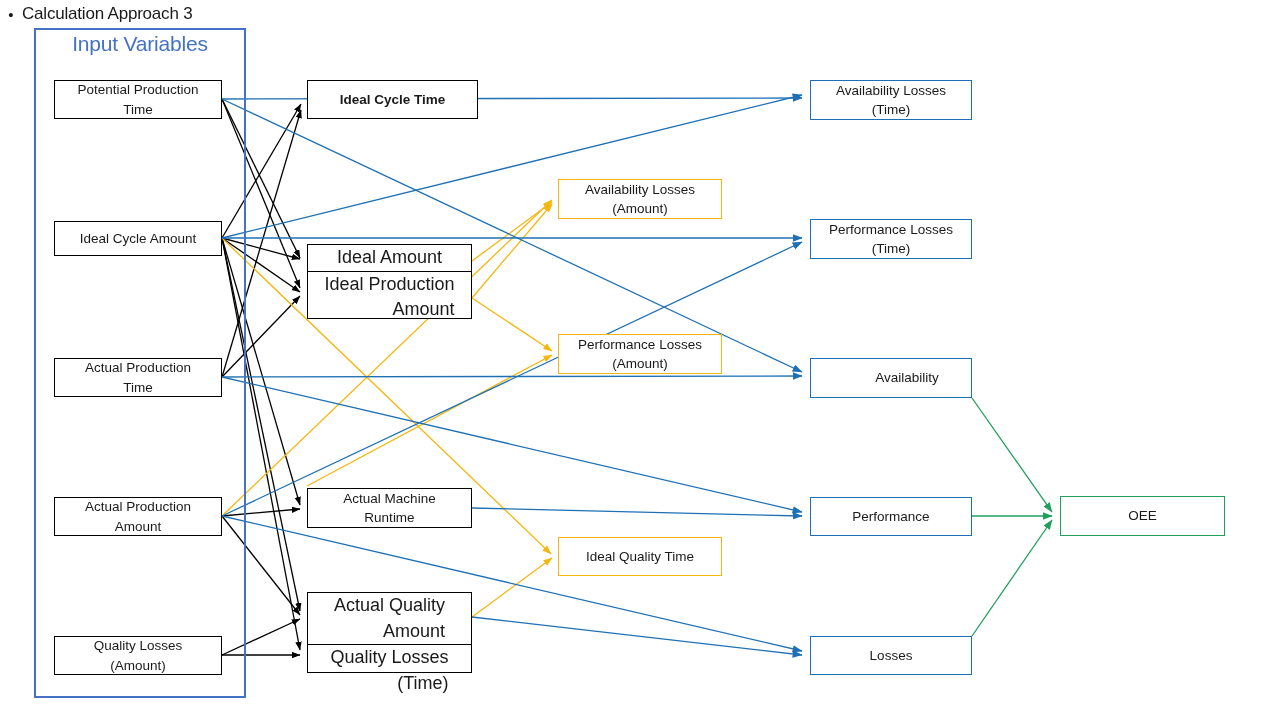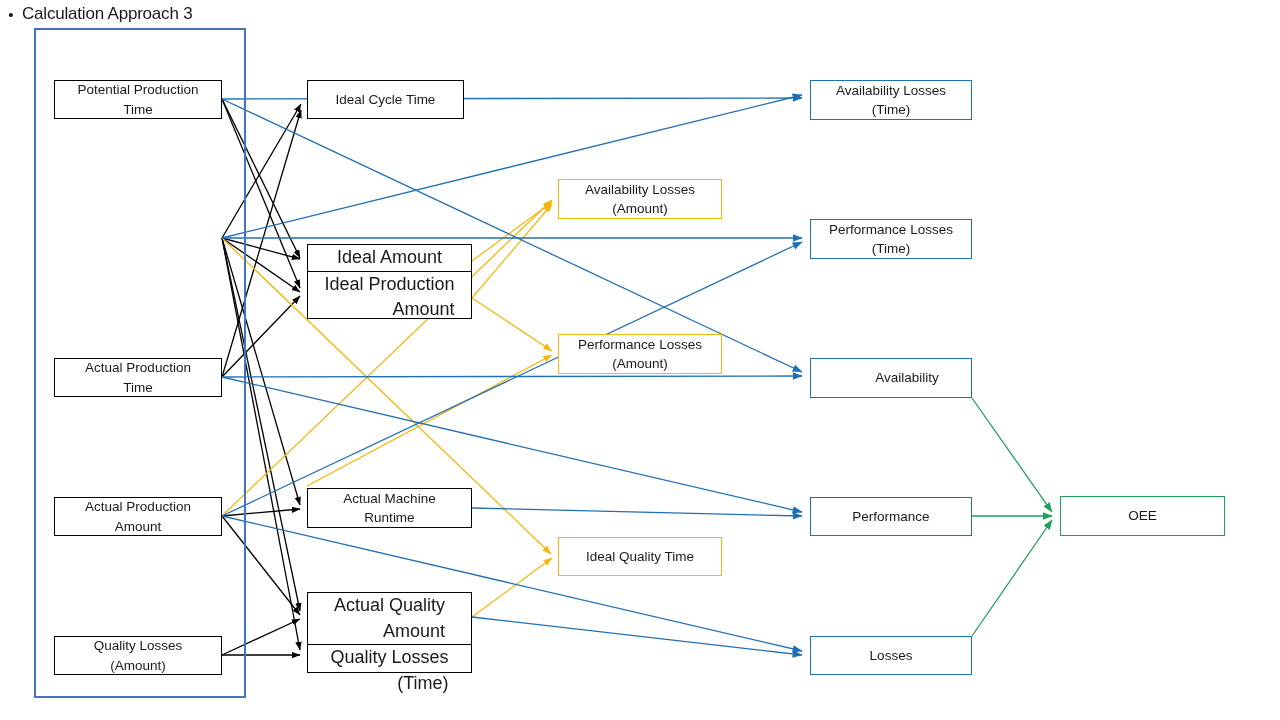--- a/index.html
+++ b/index.html
@@ -212,35 +212,37 @@
 
       <g>
         <path d="M972,398 L1052,512" stroke="#20a05c" marker-end="url(#ah-green)"></path>
         <path d="M972,516 L1052,516" stroke="#20a05c" marker-end="url(#ah-green)"></path>
         <path d="M972,636 L1052,520" stroke="#20a05c" marker-end="url(#ah-green)"></path>
       </g>
     </g>
   </svg>
 
   <div id="input-panel"></div>
+  <div id="input-panel-title">Input Variables</div>
 
   <div class="node n-black label-ml" style="left:54px; top:80px; width:168px; height:39px;">Potential Production
 Time</div>
 
+  <div class="node n-black label-ml" style="left:54px; top:221px; width:168px; height:35px;">Ideal Cycle Amount</div>
 
   <div class="node n-black label-ml" style="left:54px; top:358px; width:168px; height:39px;">Actual Production
 Time</div>
 
   <div class="node n-black label-ml" style="left:54px; top:497px; width:168px; height:39px;">Actual Production
 Amount</div>
 
   <div class="node n-black label-ml" style="left:54px; top:636px; width:168px; height:39px;">Quality Losses
 (Amount)</div>
 
-  <div class="node n-black label-ml" style="left:307px; top:80px; width:157px; height:39px;">Ideal Cycle Time</div>
+  <div class="node n-black label-ml" style="left:307px; top:80px; width:171px; height:39px;font-weight:bold;">Ideal Cycle Time</div>
 
   <div class="stack" style="left:307px; top:244px; width:165px; height:75px;">
     <div class="half label-ml">Ideal Amount</div>
     <div class="half label-ml">Ideal Production
 Amount</div>
   </div>
 
   <div class="node n-black label-ml" style="left:307px; top:488px; width:165px; height:40px;">Actual Machine
 Runtime</div>
 

